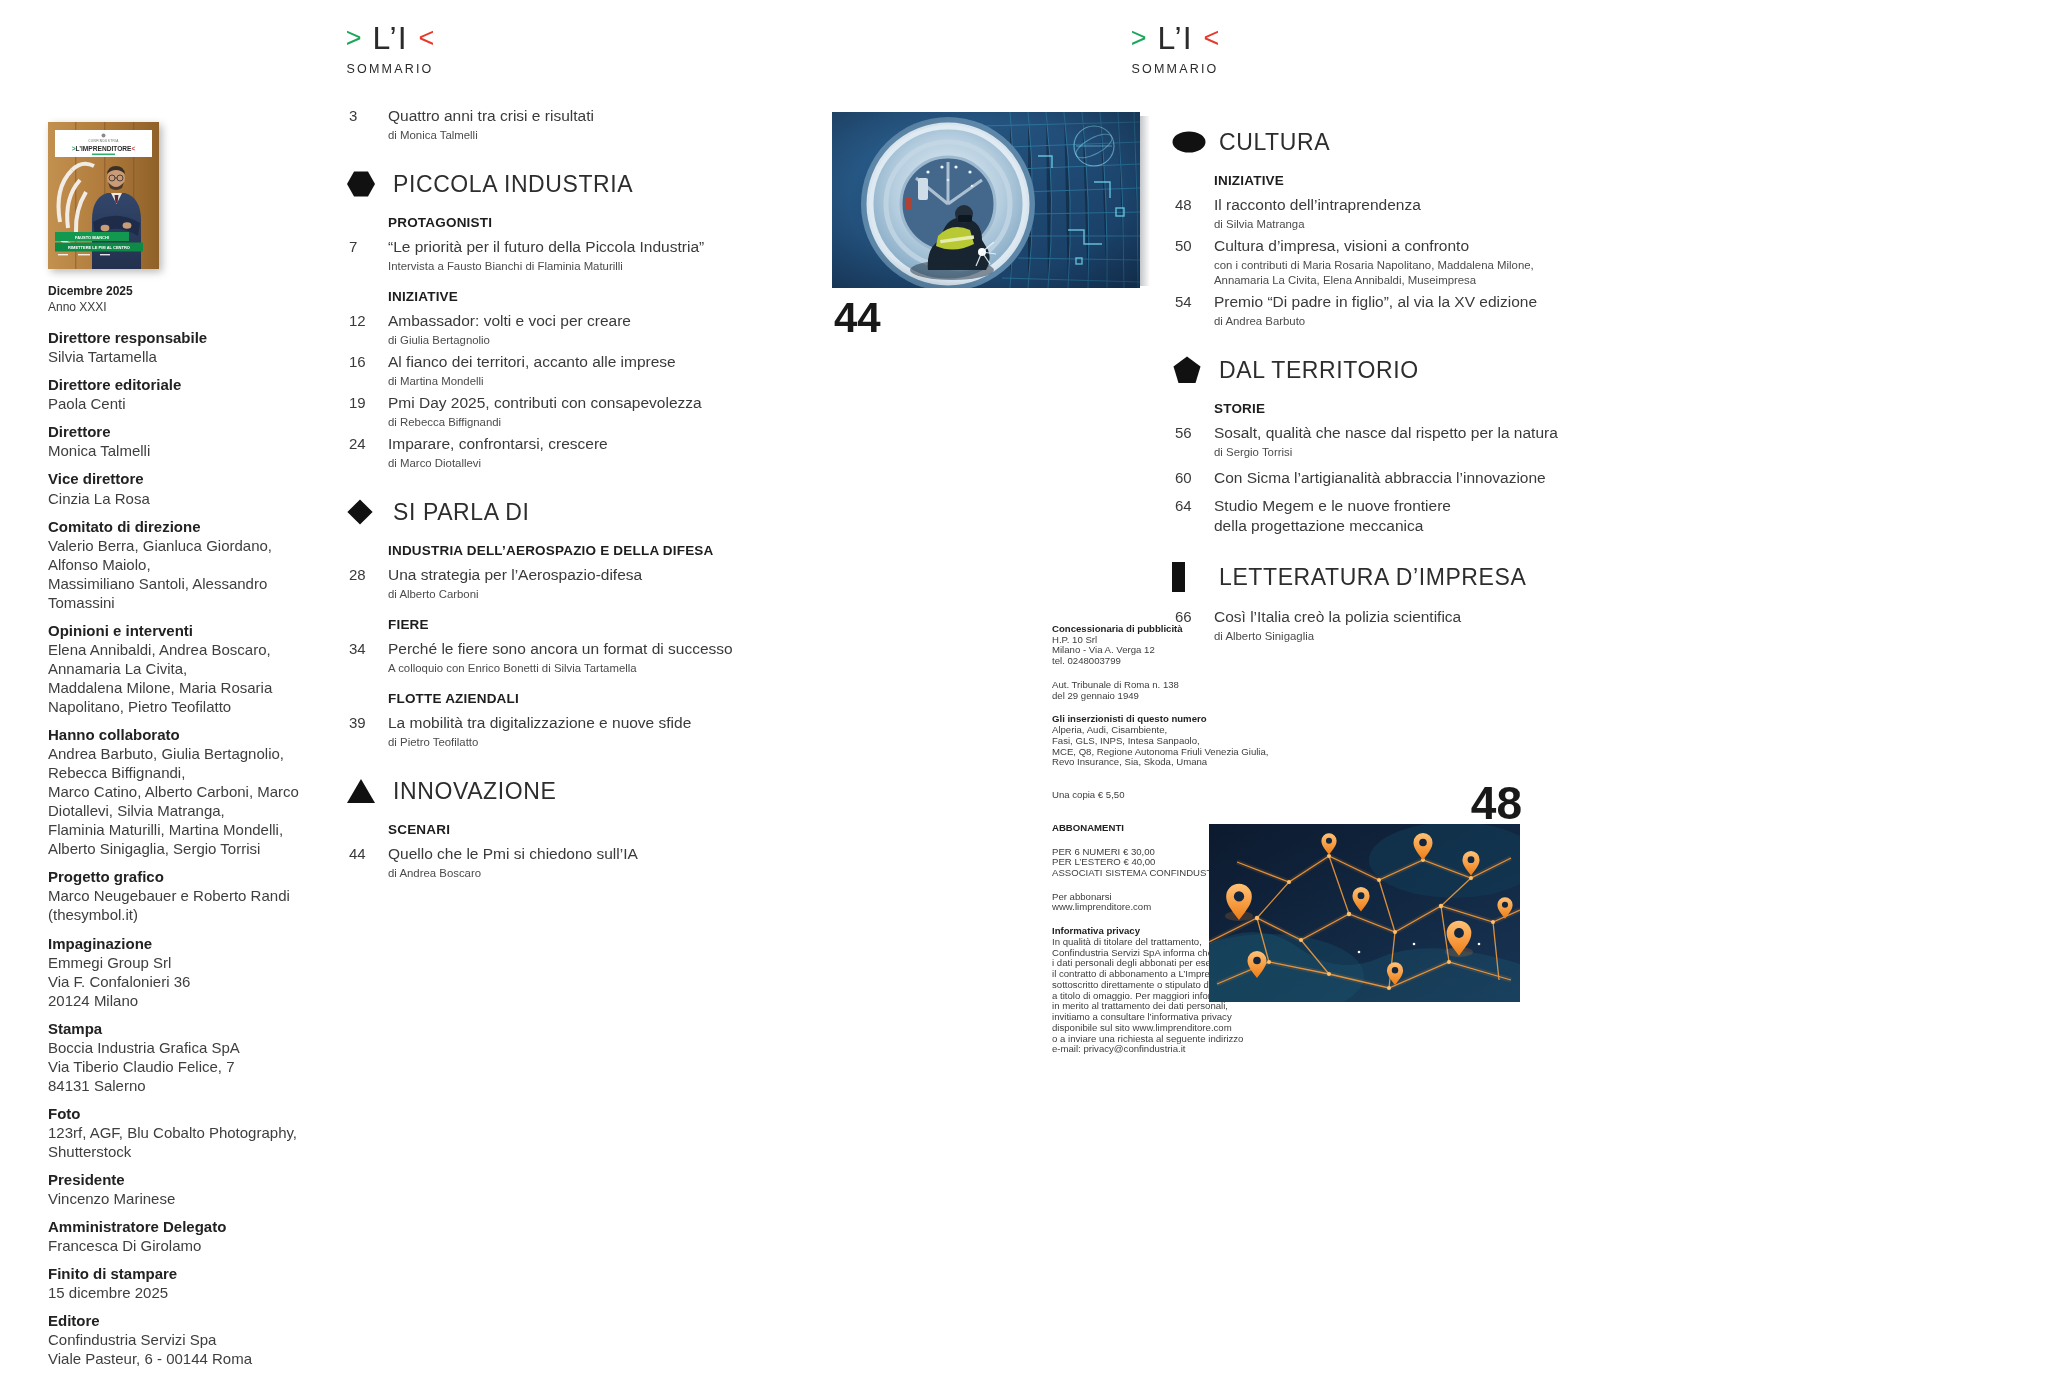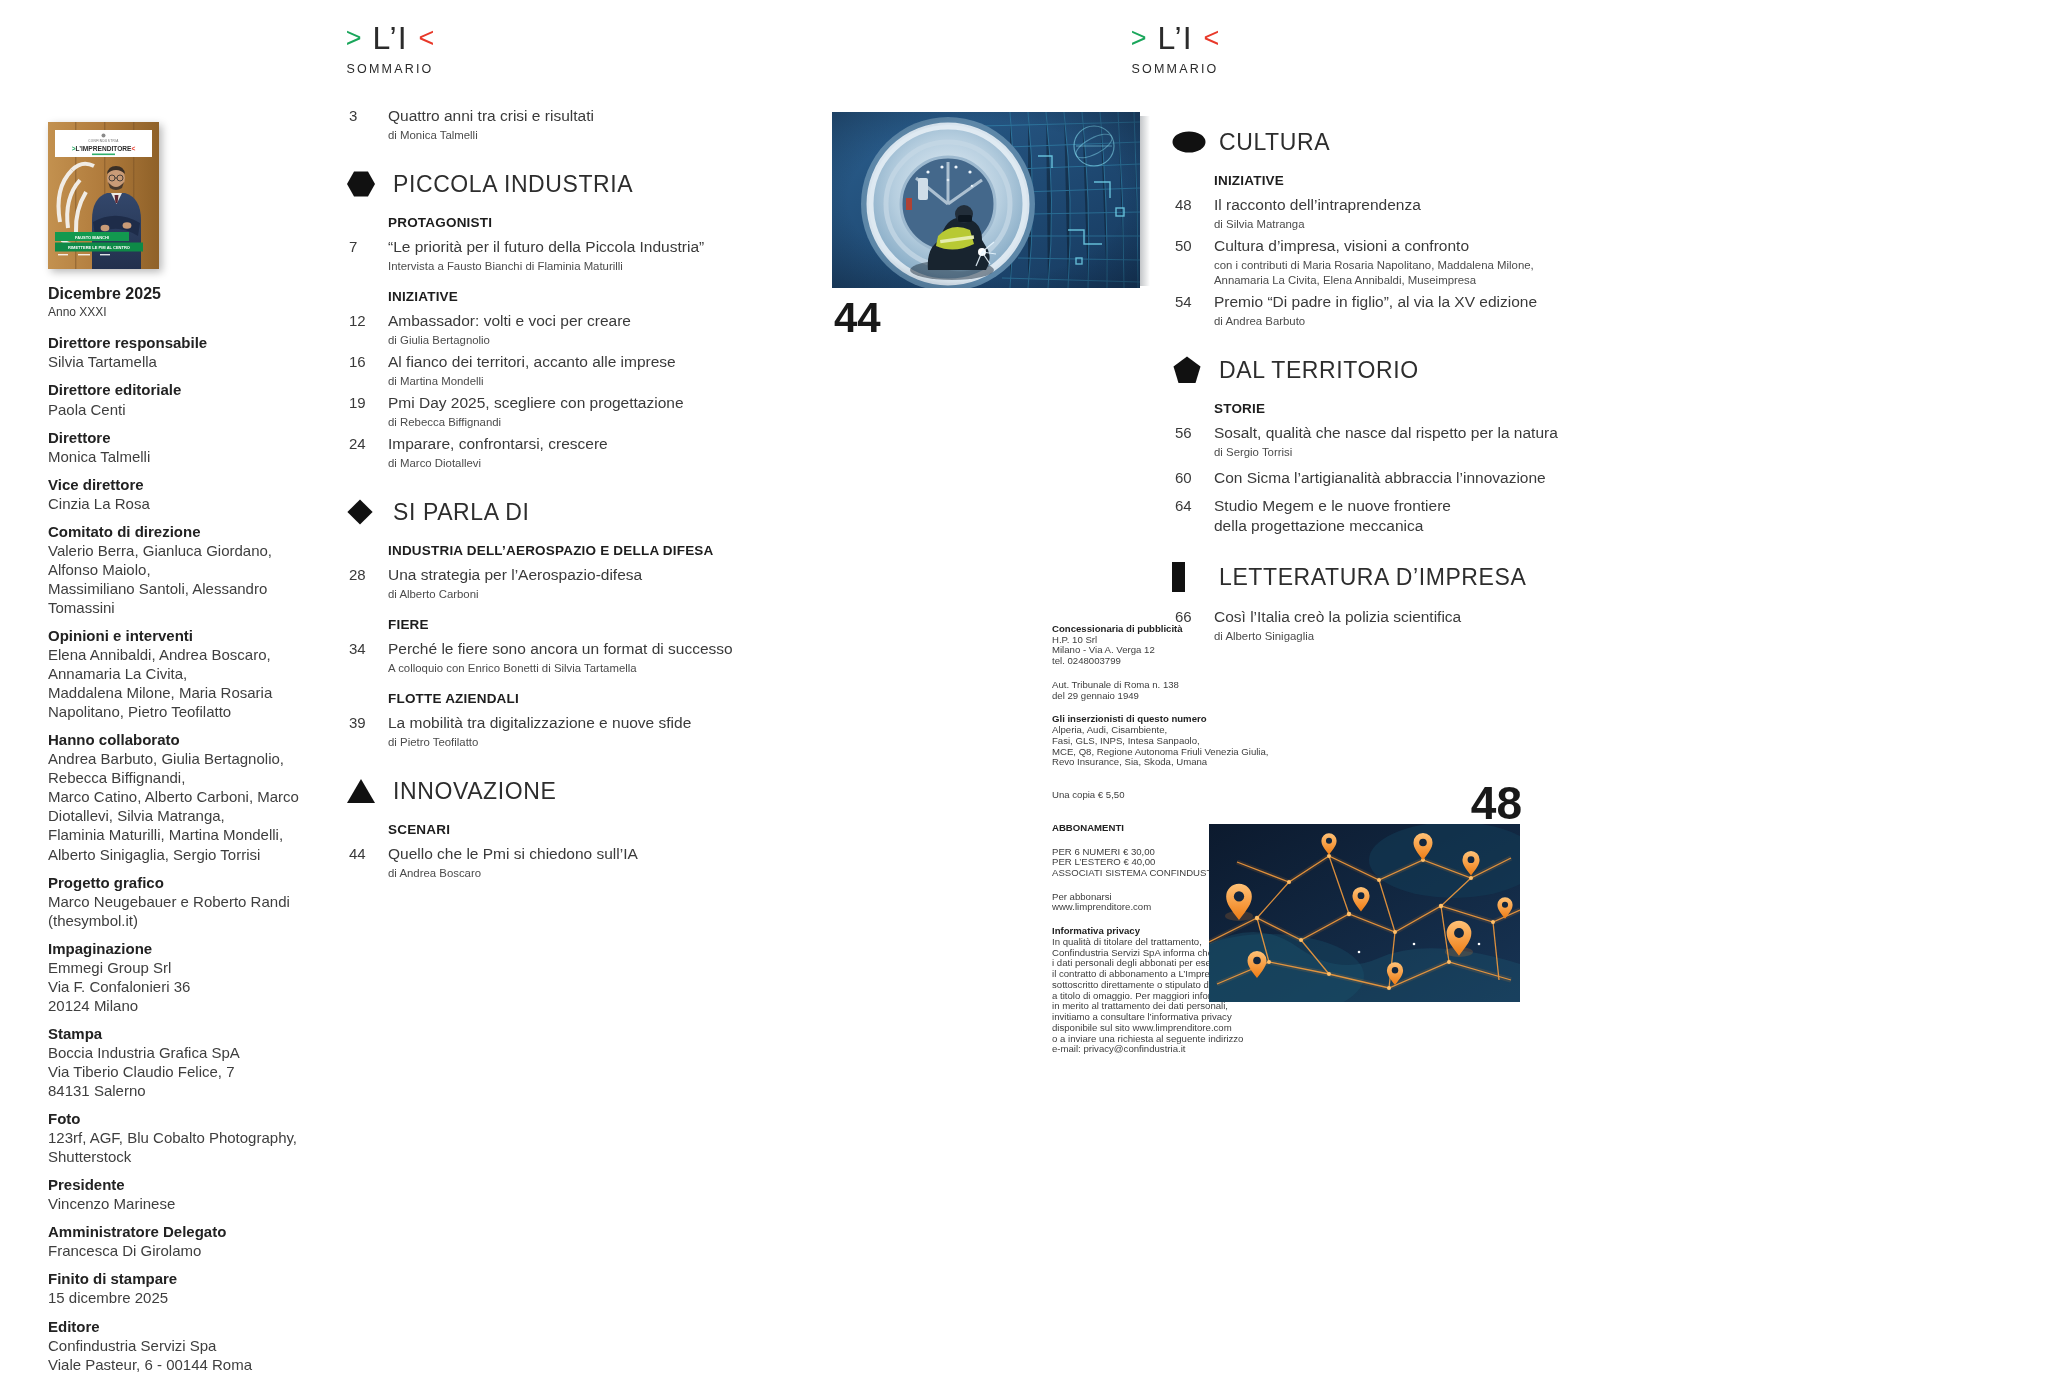--- a/index.html
+++ b/index.html
@@ -17,21 +17,21 @@
   .logo-row { display:flex; justify-content:center; align-items:center; gap:11px; }
   .logo-arrow { font-size:27px; font-weight:500; line-height:1; }
   .logo-gt { color:#1AA65B; }
   .logo-lt { color:#E83829; }
   .logo-li { font-size:32px; letter-spacing:1px; color:#2b2b2b; line-height:1; }
   .header-sub { margin-top:8px; font-size:12.5px; letter-spacing:2.2px; color:#2b2b2b; }
 
   
   #sidebar { position:absolute; left:48px; top:122px; width:255px; }
   #cover { width:111px; height:147px; margin-bottom:15px; box-shadow:3px 3px 8px rgba(0,0,0,.28); display:block; }
-  .issue-date { font-weight:bold; font-size:16px; line-height:1.3; color:#222; }
+  .issue-date { font-weight:bold; font-size:12px; line-height:1.3; color:#222; }
   .issue-year { font-size:12px; line-height:1.3; margin-bottom:13px; color:#3c3c3c; }
   .credit { margin-bottom:9px; font-size:15px; line-height:1.27; }
   .credit .role { font-weight:bold; color:#222; }
   .credit .value { color:#3e3e3e; }
   .contact { margin-top:62px; }
   .contact-site  { font-size:11.6px; color:#222; margin-bottom:11px; }
   .contact-mail  { font-size:11.6px; color:#222; }
   .social-row { display:flex; align-items:center; gap:9px; margin-top:32px; }
   .social-badge { width:18px; height:18px; border-radius:50%; background:#121212;
                   display:flex; align-items:center; justify-content:center; flex:0 0 auto; }
@@ -291,21 +291,21 @@
   <div class="entry">
     <div class="num">16</div>
     <div>
         <div class="etitle pre">Al fianco dei territori, accanto alle imprese</div>
          <div class="byline">di Martina Mondelli</div>
       </div>
   </div>
   <div class="entry">
     <div class="num">19</div>
     <div>
-        <div class="etitle pre">Pmi Day 2025, scegliere con progettazione</div>
+        <div class="etitle pre">Pmi Day 2025, contributi con consapevolezza</div>
          <div class="byline">di Rebecca Biffignandi</div>
       </div>
   </div>
   <div class="entry">
     <div class="num">24</div>
     <div>
         <div class="etitle pre">Imparare, confrontarsi, crescere</div>
          <div class="byline">di Marco Diotallevi</div>
       </div>
   </div>

